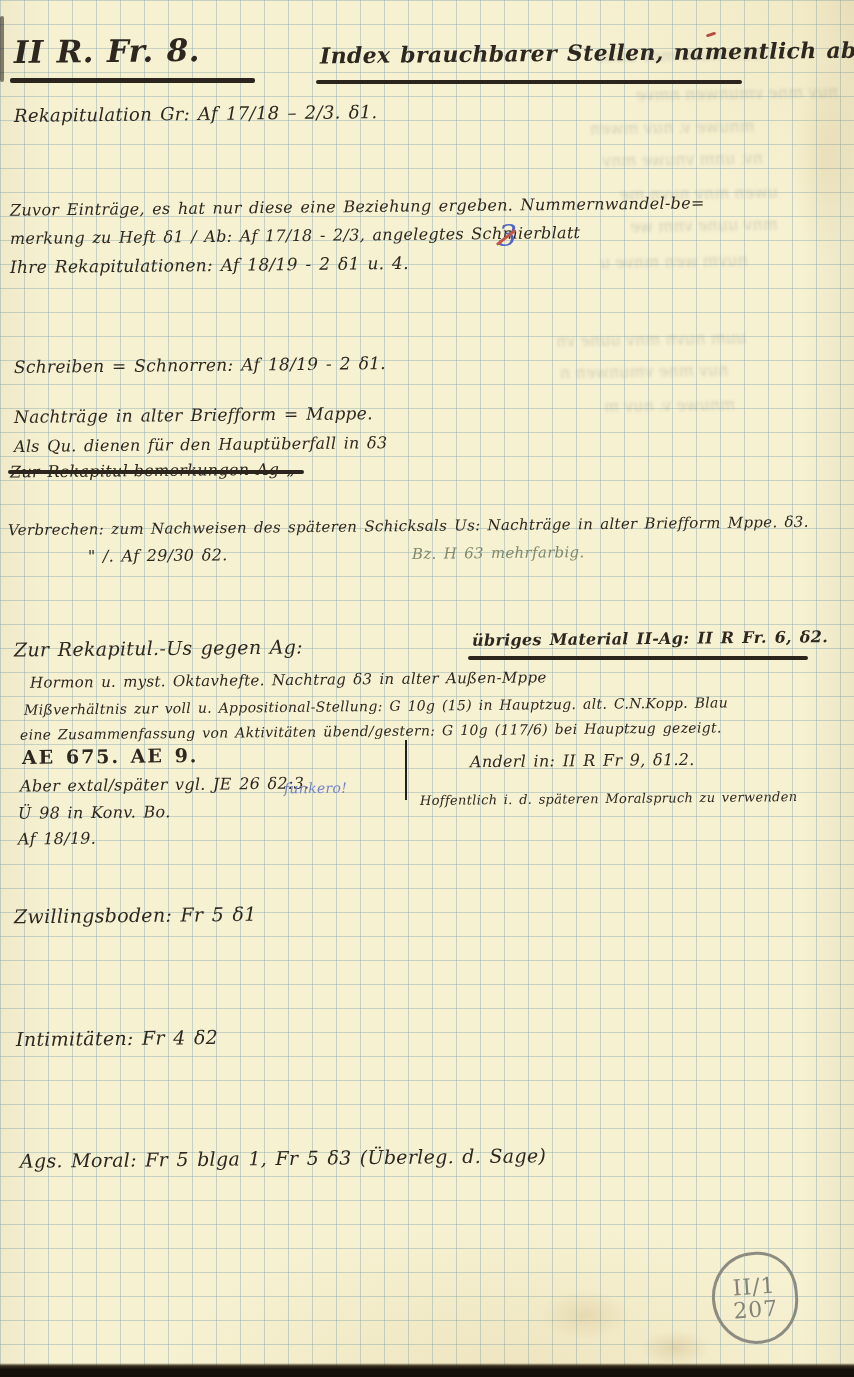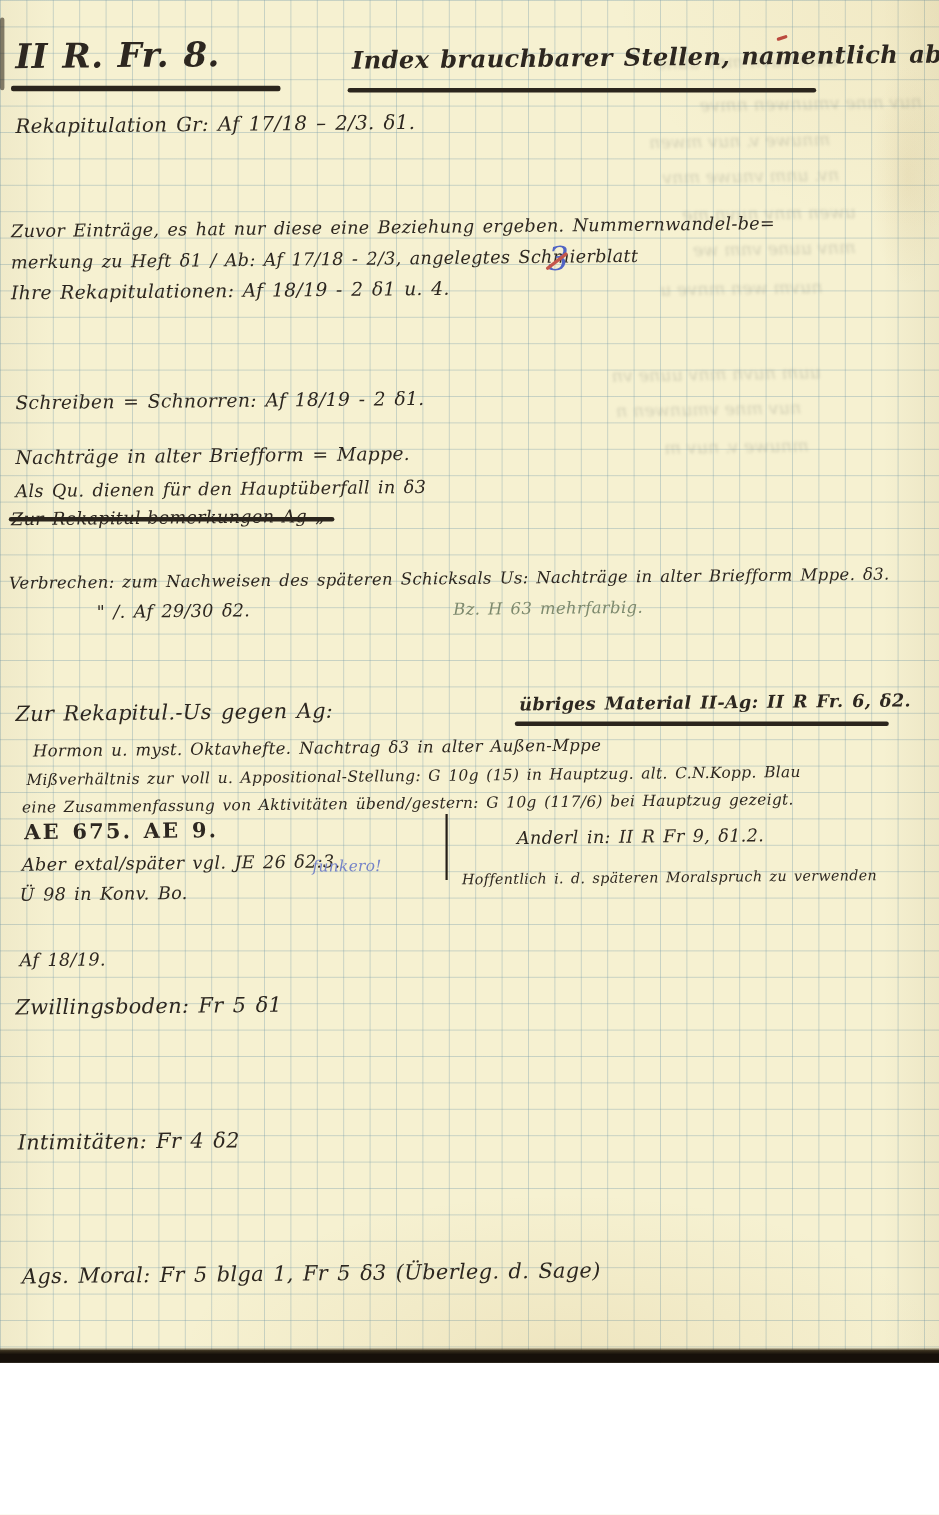--- a/index.html
+++ b/index.html
@@ -1,17 +1,17 @@
 <!DOCTYPE html>
 <html><head>
 <meta charset="utf-8">
 <style>
   html,body{margin:0;padding:0;}
   .page{
-    position:relative; width:854px; height:1239px; overflow:hidden;
+    position:relative; width:854px; height:1377px; overflow:hidden;
     background-color:#f6f1d1;
     background-image:
       linear-gradient(to right, rgba(122,158,172,.38) 1px, transparent 1px),
       linear-gradient(to bottom, rgba(122,158,172,.38) 1px, transparent 1px);
     background-size:24px 24px;
     font-family:"DejaVu Serif", serif;
   }
   .tint{position:absolute;inset:0;pointer-events:none;
     background:
       radial-gradient(420px 300px at 100% 0%, rgba(196,160,84,.10), transparent 70%),
@@ -100,21 +100,21 @@
   <div class="hw" style="left:472px; top:630px; font-size:16px; font-weight:bold;">übriges Material II-Ag: II R Fr. 6, δ2.</div>
   <div class="bar" style="left:468px; top:656px; width:340px; height:3.5px;"></div>
 
   <div class="hw" style="left:30px; top:672px; font-size:15px;">Hormon u. myst. Oktavhefte. Nachtrag δ3 in alter Außen-Mppe</div>
   <div class="hw" style="left:24px; top:699px; font-size:14px;">Mißverhältnis zur voll u. Appositional-Stellung: G 10g (15) in Hauptzug. alt. C.N.Kopp. Blau</div>
   <div class="hw" style="left:20px; top:724px; font-size:14px;">eine Zusammenfassung von Aktivitäten übend/gestern: G 10g (117/6) bei Hauptzug gezeigt.</div>
   <div class="hw" style="left:22px; top:746px; font-size:19px; font-style:normal; letter-spacing:2px; font-weight:bold;">AE 675. AE 9.</div>
   <div class="hw" style="left:20px; top:776px; font-size:16px;">Aber extal/später vgl. JE 26 δ2:3.</div>
   <div class="hw" style="left:284px; top:781px; font-size:14px; color:#7583c8;">funkero!</div>
   <div class="hw" style="left:18px; top:804px; font-size:16px;">Ü 98 in Konv. Bo.</div>
-  <div class="hw" style="left:18px; top:830px; font-size:16px;margin-top:34px;">Af 18/19.</div>
+  <div class="hw" style="left:18px; top:830px; font-size:16px;">Af 18/19.</div>
 
   <div class="vbar" style="left:405px; top:740px; height:60px;"></div>
   <div class="hw" style="left:470px; top:752px; font-size:16px;">Anderl in: II R Fr 9, δ1.2.</div>
   <div class="hw" style="left:420px; top:792px; font-size:13px;">Hoffentlich i. d. späteren Moralspruch zu verwenden</div>
 
   <div class="hw" style="left:14px; top:905px; font-size:19px;">Zwillingsboden: Fr 5 δ1</div>
   <div class="hw" style="left:16px; top:1028px; font-size:19px;">Intimitäten: Fr 4 δ2</div>
   <div class="hw" style="left:20px; top:1148px; font-size:19px;">Ags. Moral: Fr 5 blga 1, Fr 5 δ3 (Überleg. d. Sage)</div>
 
   <div class="stamp">

